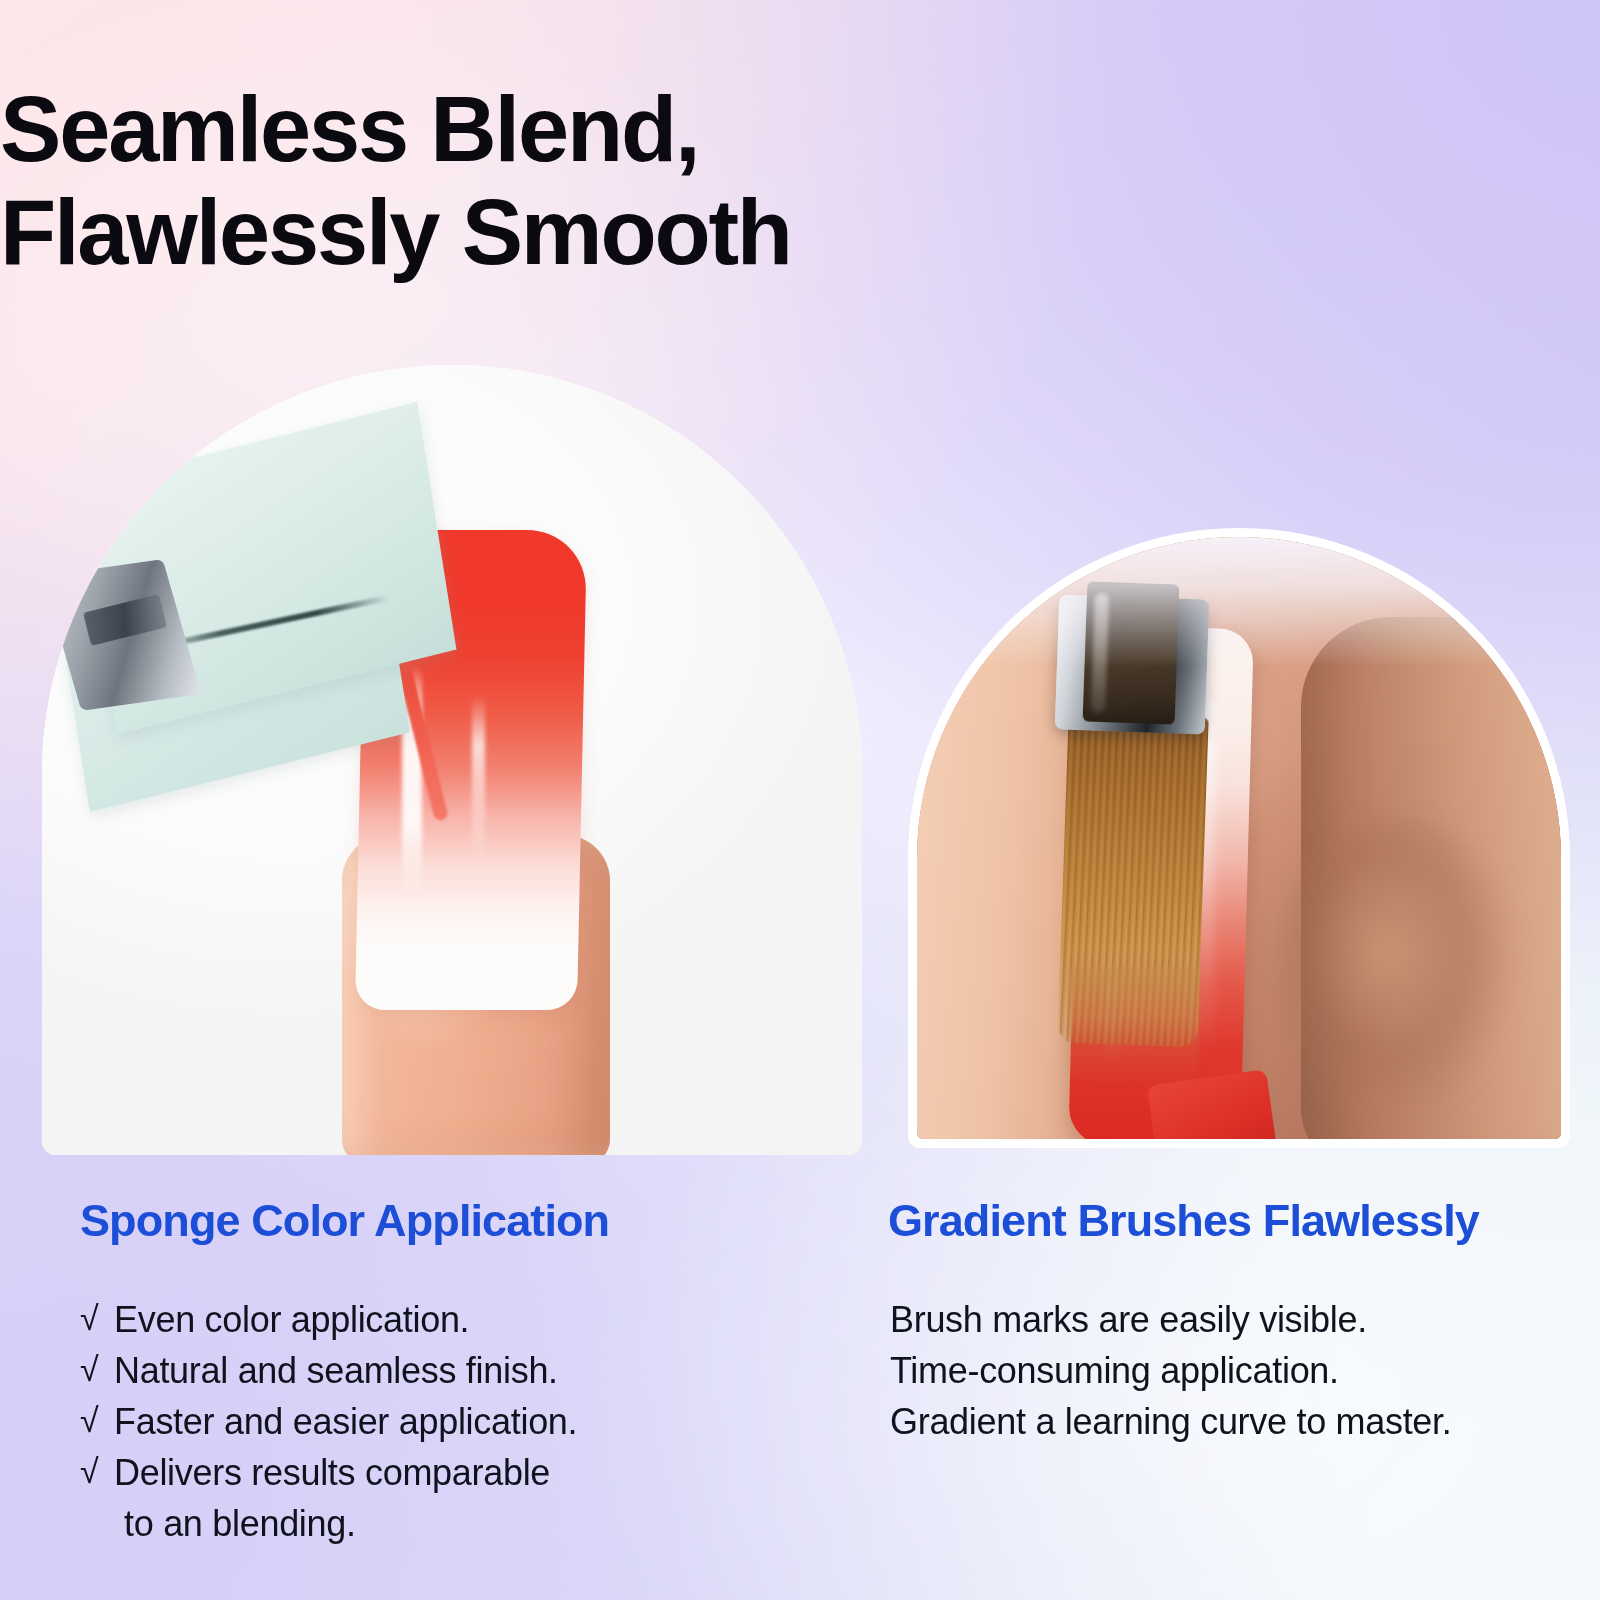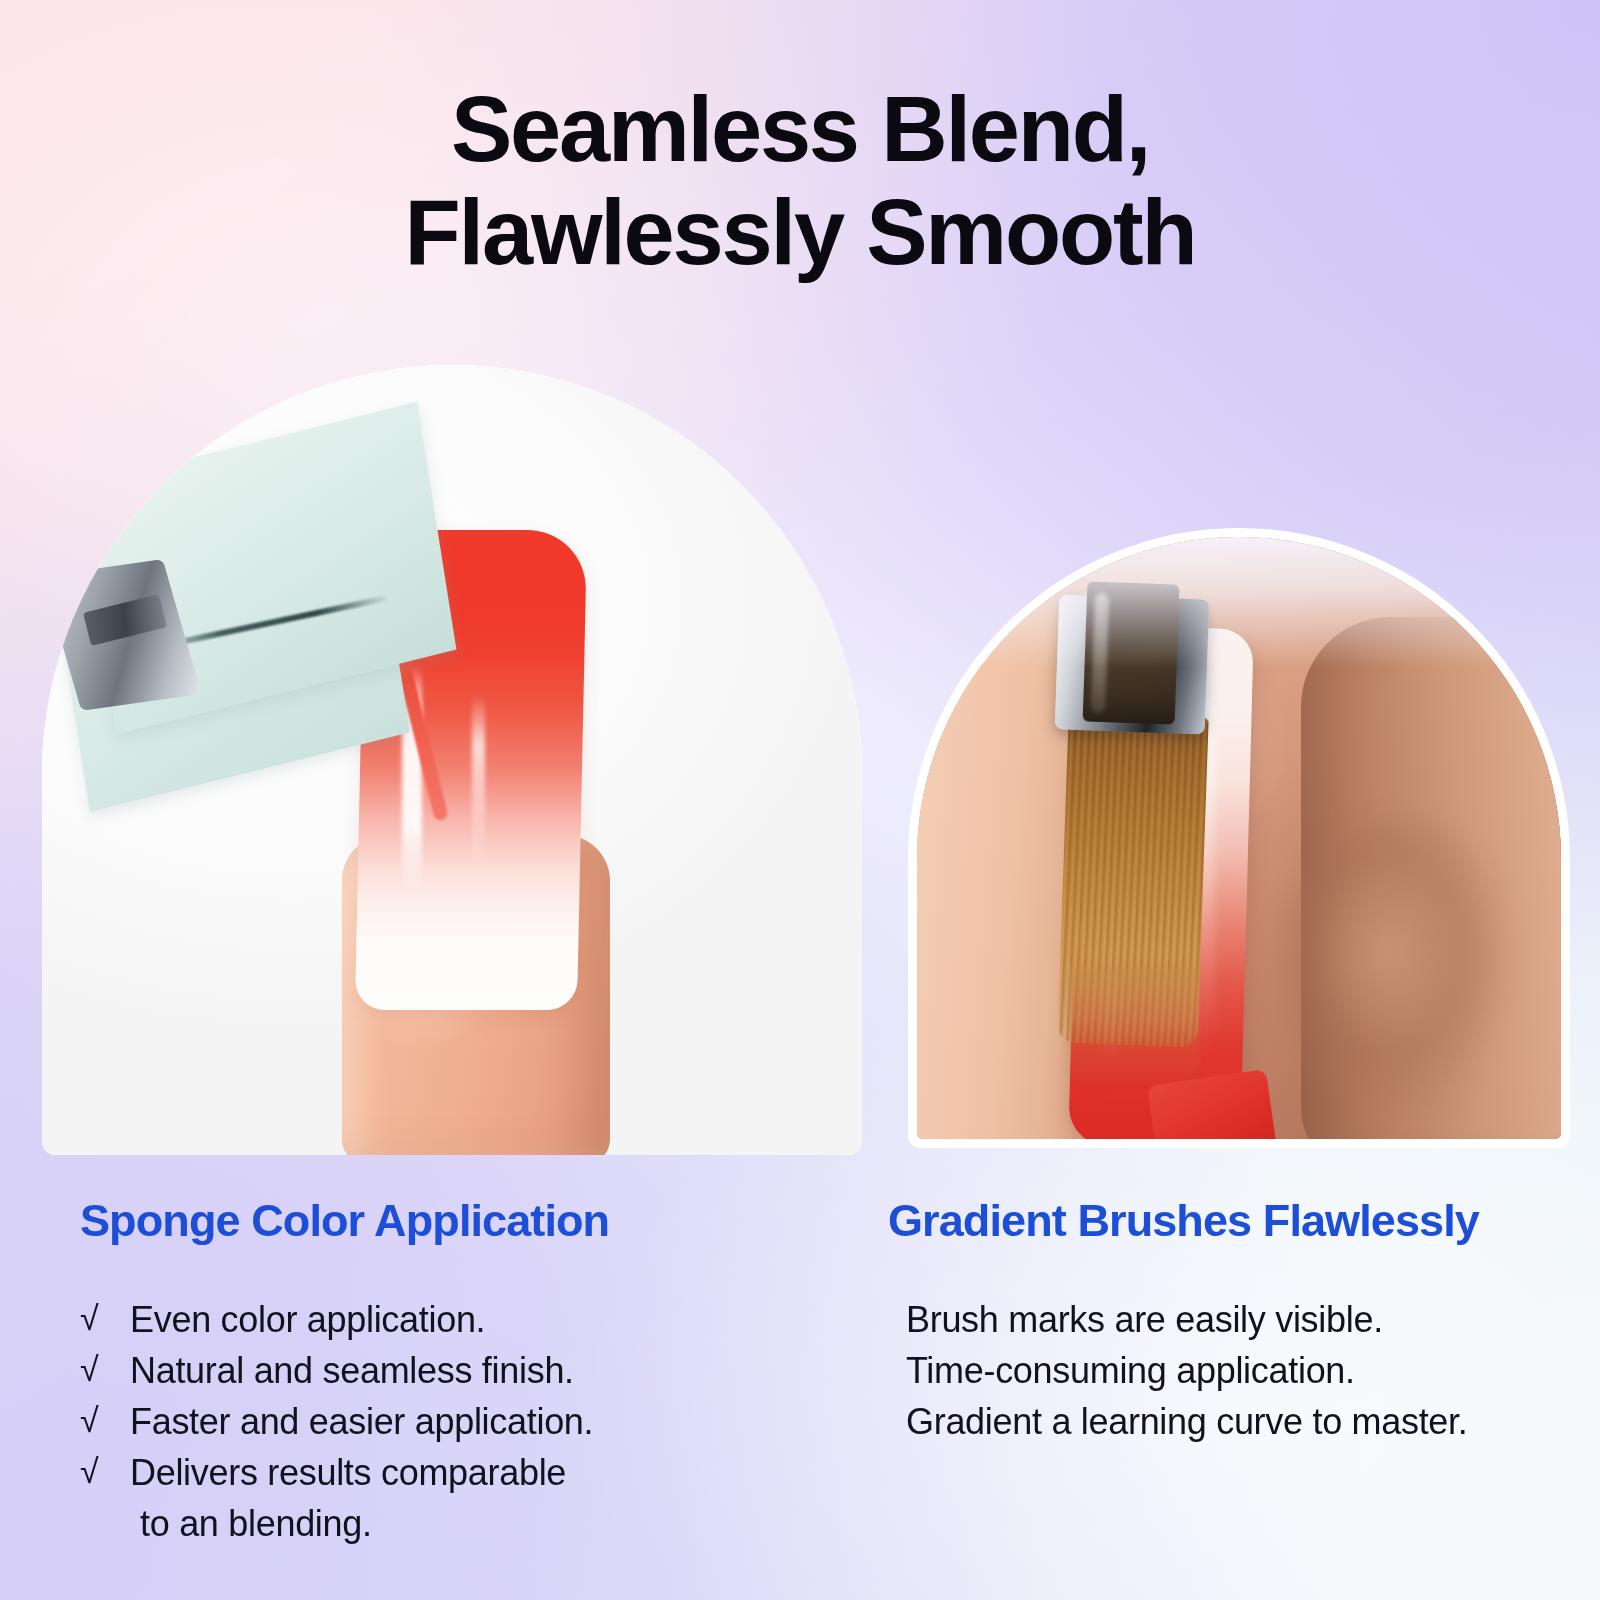--- a/index.html
+++ b/index.html
@@ -29,21 +29,20 @@
     background:
       radial-gradient(60% 40% at 78% 88%, rgba(255,255,255,0.55) 0%, rgba(255,255,255,0) 70%),
       radial-gradient(45% 30% at 20% 20%, rgba(255,255,255,0.35) 0%, rgba(255,255,255,0) 72%);
   }
 
   .stage { position:absolute; inset:0; }
 
   
   #headline {
     position:absolute; left:0; top:78px; width:1600px;
-    text-align:center;
     color:#0a0a10;
     font-weight:700;
     font-size:92px;
     line-height:1.12;
     letter-spacing:-2.2px;
     font-family:"Liberation Sans", sans-serif;
   }
   #headline .ln { display:block; white-space:nowrap; }
 
   
@@ -274,21 +273,21 @@
     font-weight:400;
   }
   .check {
     flex:0 0 auto;
     width:34px;
     font-size:34px;
     line-height:1.42;
     color:#10121d;
     font-weight:300;
   }
-  .btext { flex:1 1 auto;margin-left:16px; }
+  .btext { flex:1 1 auto; }
   .bullet.cont .check { visibility:hidden; }
   .bullet.cont .btext { padding-left:10px; }
   .plain { padding-left:2px; }
 </style>
 </head>
 <body>
 
 <div id="bg-base"></div>
 <div id="bg-sheen"></div>
 

